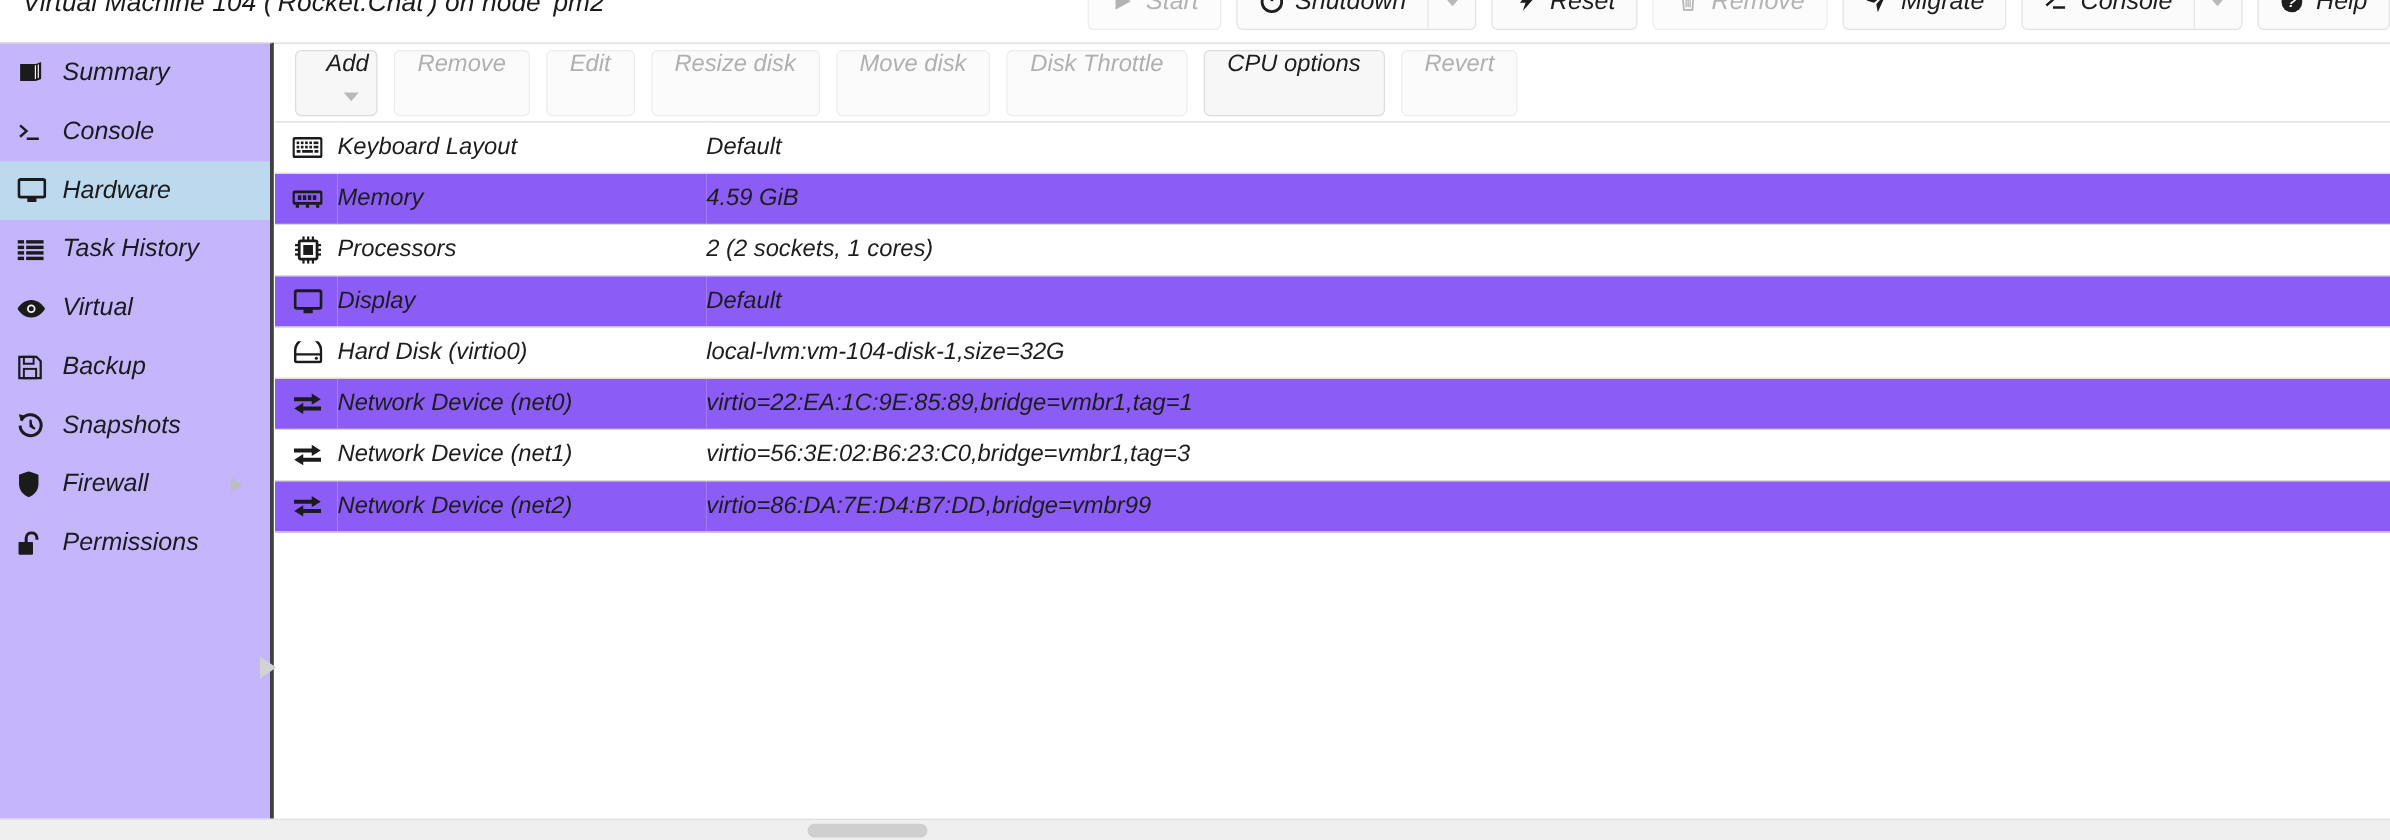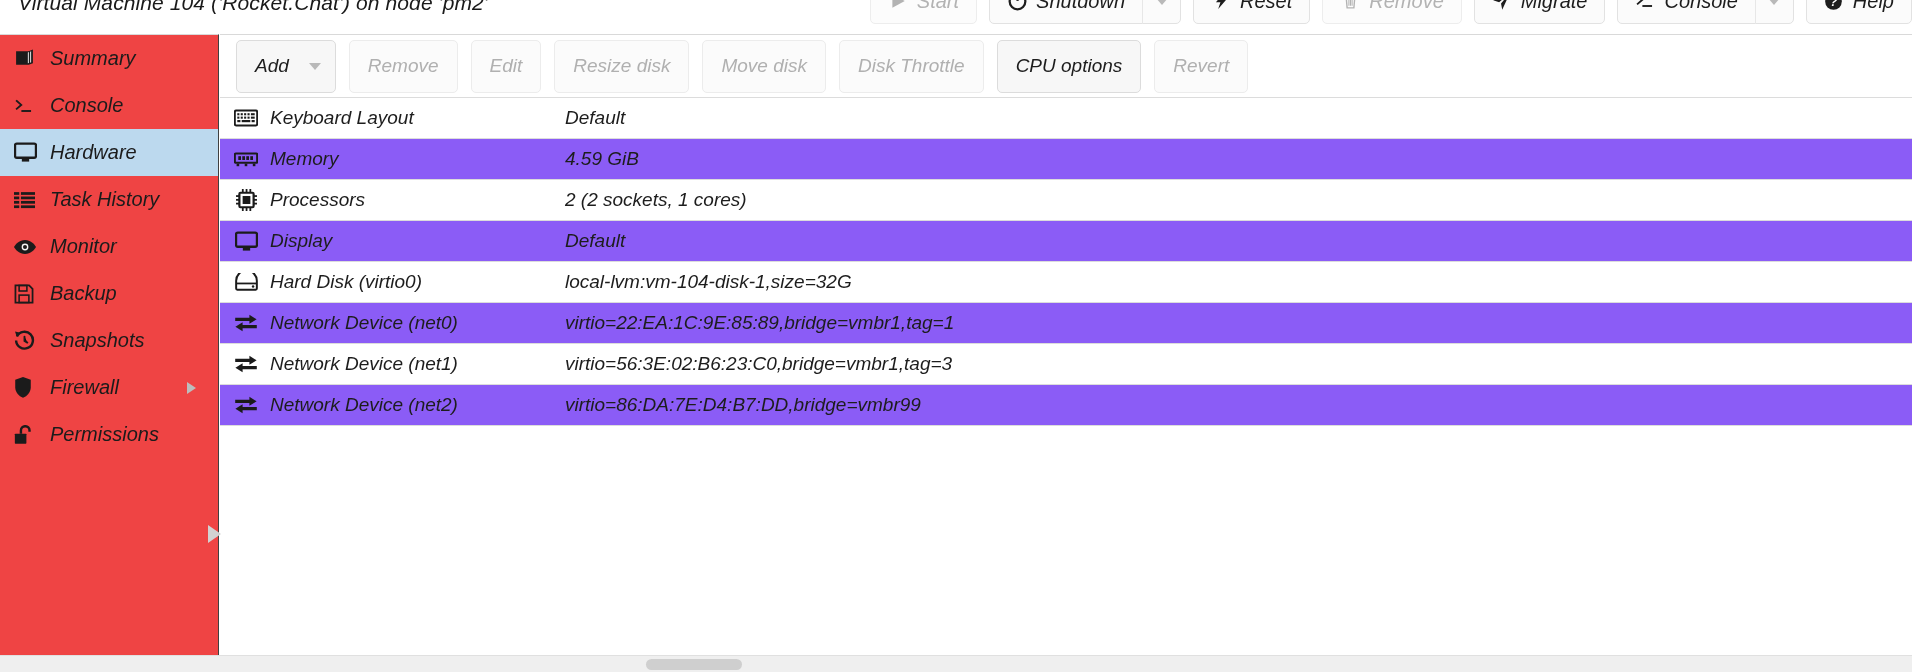--- a/index.html
+++ b/index.html
@@ -76,22 +76,22 @@
   }
   .tico { display: inline-flex; align-items: center; justify-content: center; width: 20px; height: 20px; flex: none; }
   .tico svg { display: block; }
 
   
   .sidebar {
     position: absolute;
     left: 0; top: 34px;
     width: 219px;
     height: 621px;
-    background: #ef4444;
-    border-right: 1px solid #404040;
+    background: #c4b5fd;
+    border-right: 3px solid #404040;
     border-top: 1px solid #d9d9d9;
     overflow: hidden;
   }
   .nav-item {
     position: relative;
     display: flex;
     align-items: center;
     height: 47px;
     padding-left: 14px;
     cursor: pointer;
@@ -160,20 +160,21 @@
     align-items: center;
     height: 53px;
     padding: 0 18px;
     border: 1px solid #ececec;
     border-radius: 5px;
     background: #fbfbfb;
     font-size: 19px;
     color: #b0b0b0;
     white-space: nowrap;
     cursor: default;
+    flex-direction: column;
   }
   .abtn.enabled {
     color: #1d1d1d;
     border-color: #dcdcdc;
     background: #f7f7f7;
     cursor: pointer;
   }
   .abtn.split { padding-right: 0; }
   .abtn .caret-cell {
     display: flex; align-items: center; justify-content: center;
@@ -353,21 +354,21 @@
         <span class="nav-label">Task History</span>
       </div>
       <div class="nav-item">
         <span class="nav-ico">
           <svg width="22" height="16" viewBox="0 0 22 14">
             <path fill="currentColor" d="M11 0C5.5 0 1.4 4.2 0 7c1.4 2.8 5.5 7 11 7s9.6-4.2 11-7c-1.4-2.8-5.5-7-11-7z"></path>
             <circle cx="11" cy="7" r="3.4" fill="#f4f4f4"></circle>
             <circle cx="11" cy="7" r="2" fill="currentColor"></circle>
           </svg>
         </span>
-        <span class="nav-label">Monitor</span>
+        <span class="nav-label">Virtual</span>
       </div>
       <div class="nav-item">
         <span class="nav-ico">
           <svg width="20" height="20" viewBox="0 0 18 18">
             <path fill="none" stroke="currentColor" stroke-width="1.6" d="M1.3 1.3h12.3l3.1 3.1v12.3H1.3z"></path>
             <rect x="4.6" y="1.3" width="7" height="5" fill="none" stroke="currentColor" stroke-width="1.4"></rect>
             <rect x="4.6" y="10" width="8.8" height="6.7" fill="none" stroke="currentColor" stroke-width="1.4"></rect>
           </svg>
         </span>
         <span class="nav-label">Backup</span>

